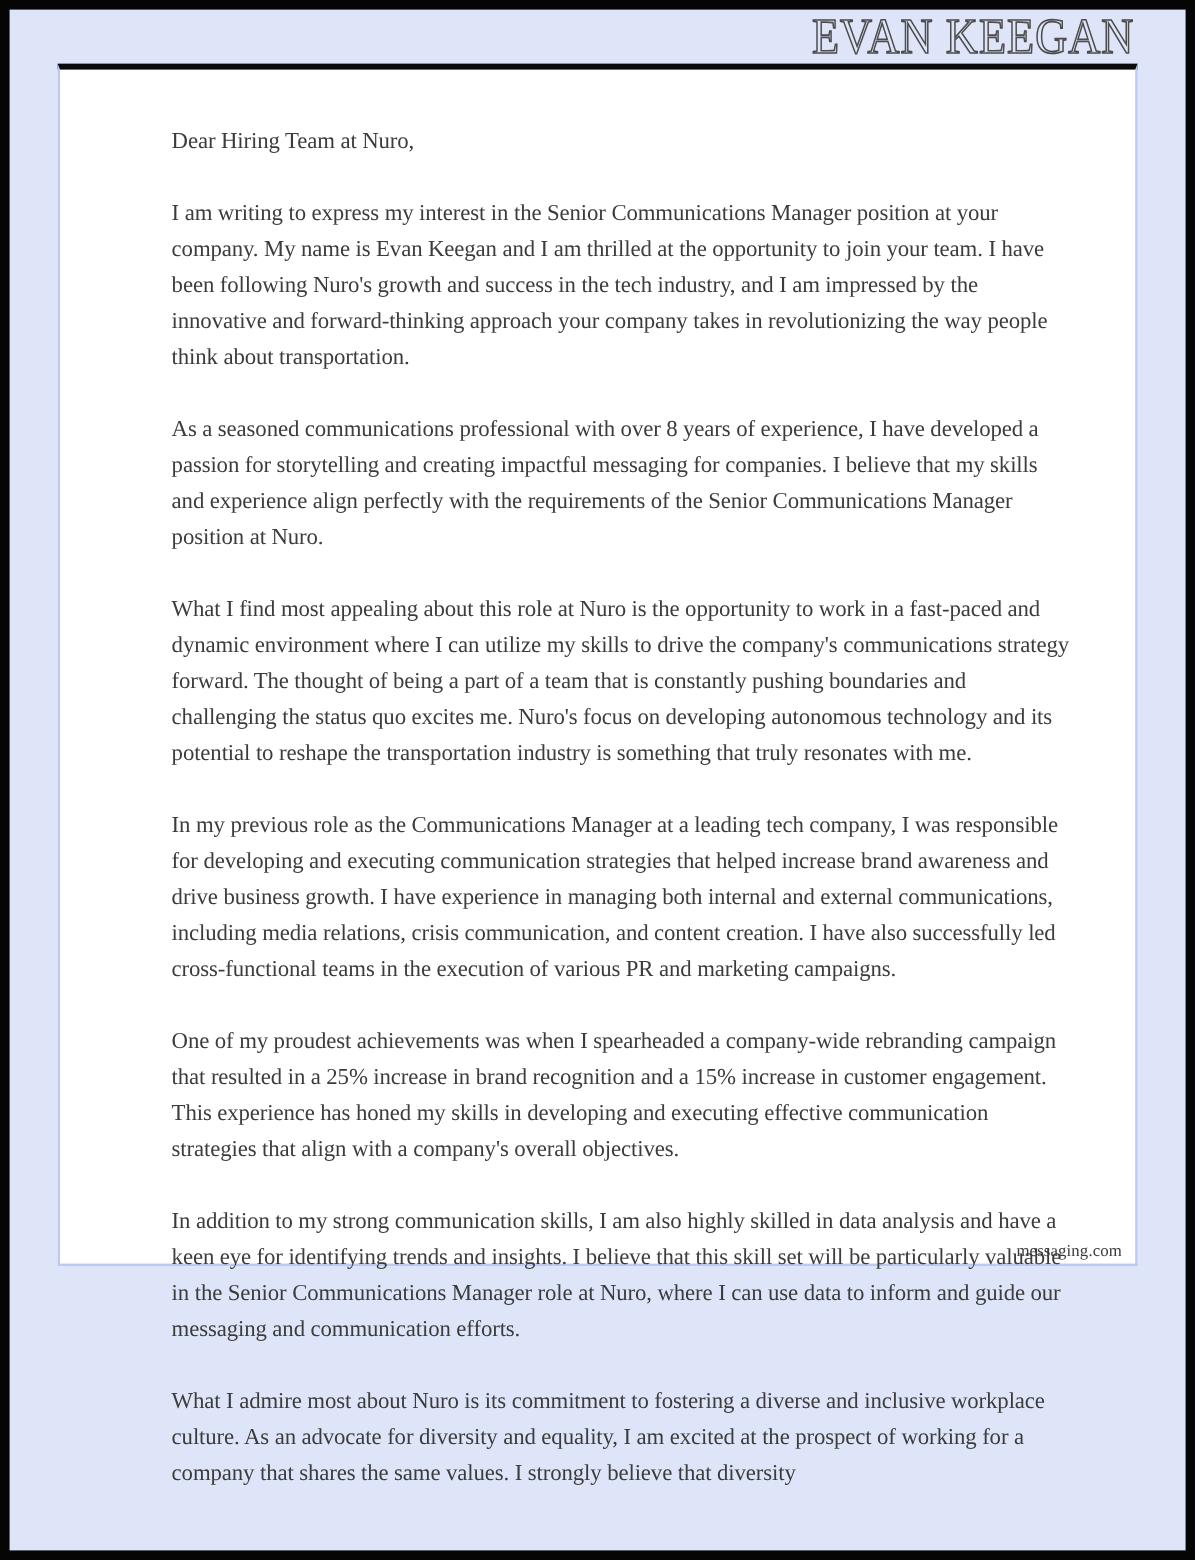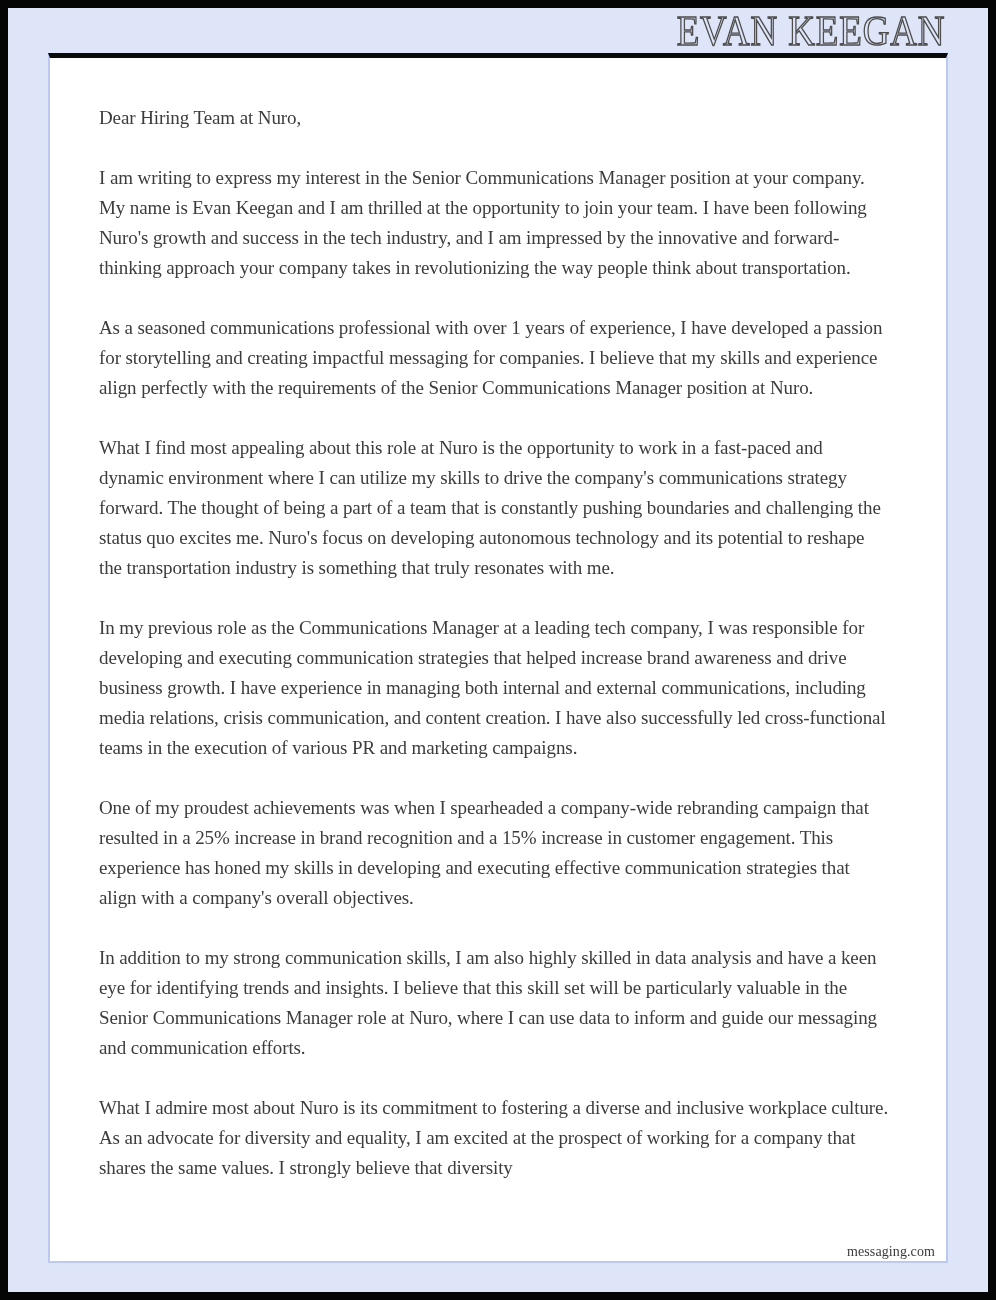--- a/index.html
+++ b/index.html
@@ -26,26 +26,27 @@
     -webkit-text-stroke: 1.4px var(--brand-outline, #4d4d4d);
     text-shadow: 0 0 1px rgba(70,70,70,0.35);
     transform: scaleX(0.88);
     transform-origin: 100% 100%;
   }
   .page {
     position: absolute;
     left: 40px;
     top: 45px;
     width: 900px;
-    height: 1210px;
+    height: 1002px;
     box-sizing: border-box;
     background: var(--page, #ffffff);
     border: 2px solid var(--page-border, #bcc9f0);
     border-top: 5px solid var(--accent-bar, #0b0b0b);
     overflow: visible;
+    padding-left: 44px;
   }
   .letter {
     padding: 45px 55px 0 49px;
     font-size: 19px;
     line-height: 30px;
     font-weight: 300;
     letter-spacing: -0.1px;
     color: var(--text, #3c3c3c);
   }
   .letter p { margin: 0 0 30px 0; }
@@ -64,21 +65,21 @@
 <body>
 
 <div class="canvas">
 
   <div class="brand">EVAN KEEGAN</div>
 
   <div class="page">
     <div class="letter">
       <p>Dear Hiring Team at Nuro,</p>
       <p>I am writing to express my interest in the Senior Communications Manager position at your company. My name is Evan Keegan and I am thrilled at the opportunity to join your team. I have been following Nuro's growth and success in the tech industry, and I am impressed by the innovative and forward-thinking approach your company takes in revolutionizing the way people think about transportation.</p>
-      <p>As a seasoned communications professional with over 1 years of experience, I have developed a passion for storytelling and creating impactful messaging for companies. I believe that my skills and experience align perfectly with the requirements of the Senior Communications Manager position at Nuro.</p>
+      <p>As a seasoned communications professional with over 8 years of experience, I have developed a passion for storytelling and creating impactful messaging for companies. I believe that my skills and experience align perfectly with the requirements of the Senior Communications Manager position at Nuro.</p>
       <p>What I find most appealing about this role at Nuro is the opportunity to work in a fast-paced and dynamic environment where I can utilize my skills to drive the company's communications strategy forward. The thought of being a part of a team that is constantly pushing boundaries and challenging the status quo excites me. Nuro's focus on developing autonomous technology and its potential to reshape the transportation industry is something that truly resonates with me.</p>
       <p>In my previous role as the Communications Manager at a leading tech company, I was responsible for developing and executing communication strategies that helped increase brand awareness and drive business growth. I have experience in managing both internal and external communications, including media relations, crisis communication, and content creation. I have also successfully led cross-functional teams in the execution of various PR and marketing campaigns.</p>
       <p>One of my proudest achievements was when I spearheaded a company-wide rebranding campaign that resulted in a 25% increase in brand recognition and a 15% increase in customer engagement. This experience has honed my skills in developing and executing effective communication strategies that align with a company's overall objectives.</p>
       <p>In addition to my strong communication skills, I am also highly skilled in data analysis and have a keen eye for identifying trends and insights. I believe that this skill set will be particularly valuable in the Senior Communications Manager role at Nuro, where I can use data to inform and guide our messaging and communication efforts.</p>
       <p>What I admire most about Nuro is its commitment to fostering a diverse and inclusive workplace culture. As an advocate for diversity and equality, I am excited at the prospect of working for a company that shares the same values. I strongly believe that diversity</p>
     </div>
 
     <div class="watermark">messaging.com</div>
   </div>
 

